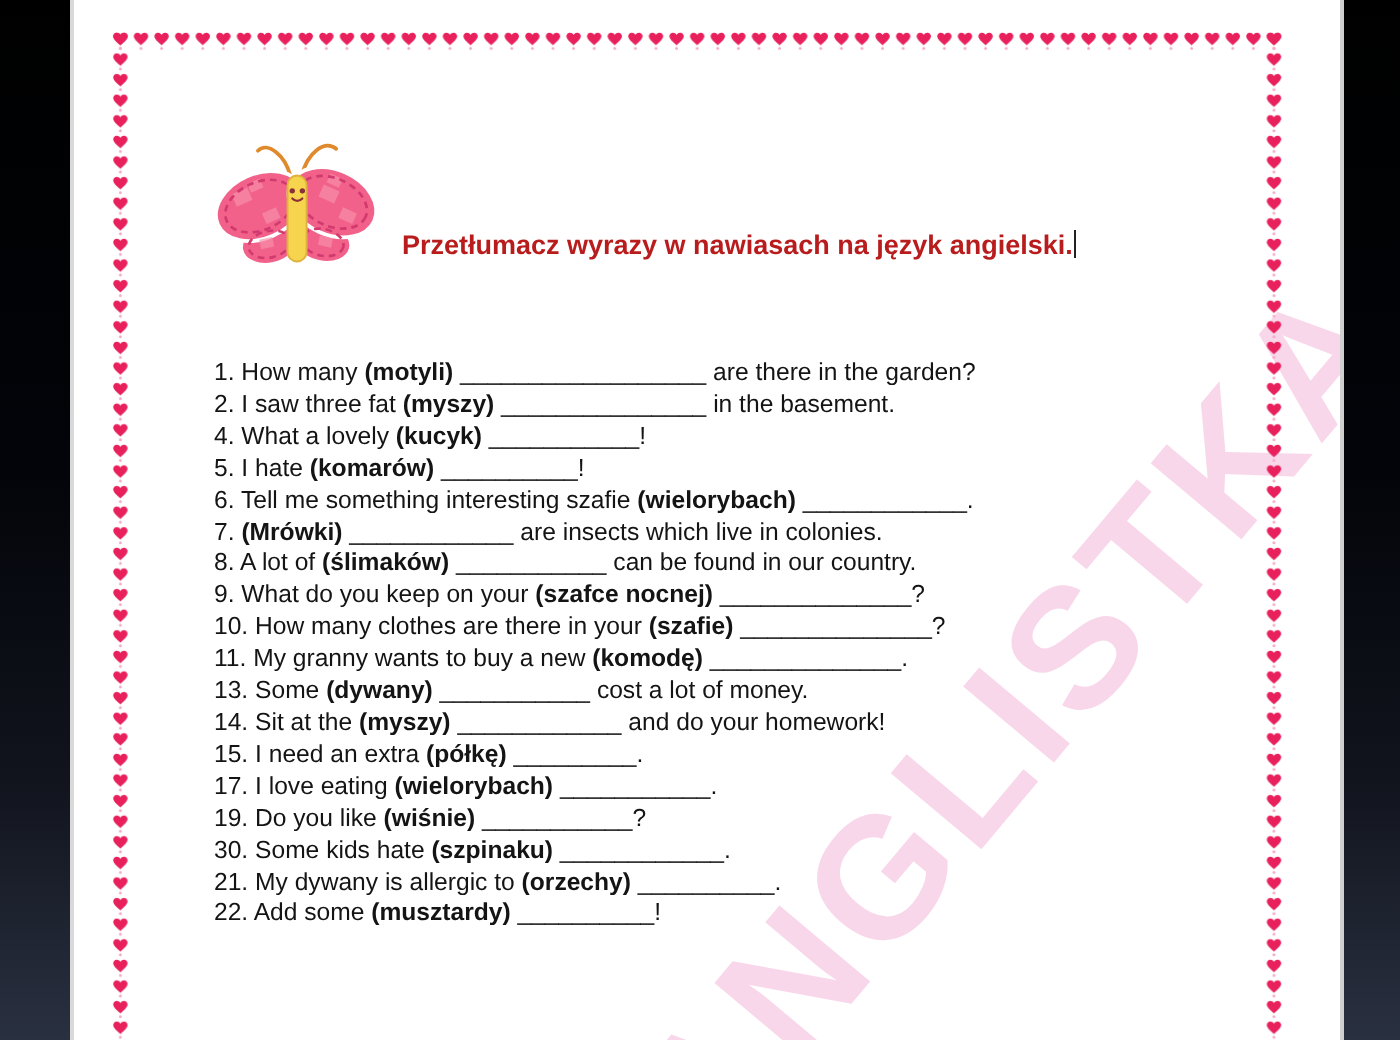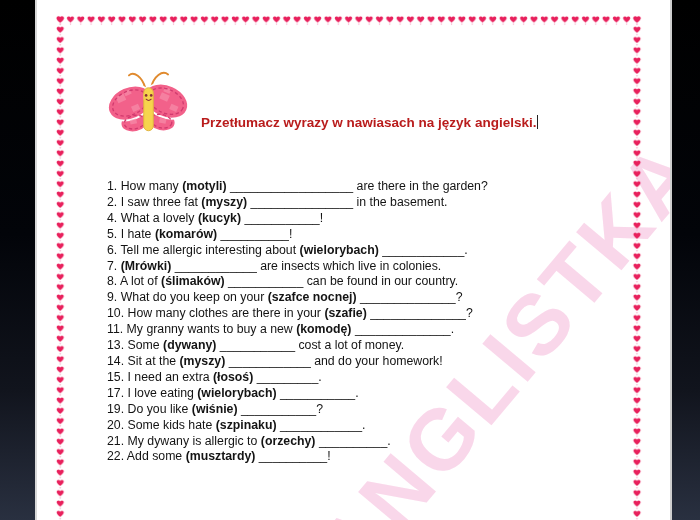--- a/index.html
+++ b/index.html
@@ -108,46 +108,46 @@
     <div class="exercise-list">
       <div class="exercise-item"><span>1.</span><span> How many </span><b>(motyli)</b><span> __________________</span><span> are there in the garden?</span></div>
 
       <div class="exercise-item"><span>2.</span><span> I saw three fat </span><b>(myszy)</b><span> _______________</span><span> in the basement.</span></div>
 
 
       <div class="exercise-item"><span>4.</span><span> What a lovely </span><b>(kucyk)</b><span> ___________</span><span>!</span></div>
 
       <div class="exercise-item"><span>5.</span><span> I hate </span><b>(komarów)</b><span> __________</span><span>!</span></div>
 
-      <div class="exercise-item"><span>6.</span><span> Tell me allergic interesting about </span><b>(wielorybach)</b><span> ____________</span><span>.</span></div>
+      <div class="exercise-item"><span>6.</span><span> Tell me something interesting szafie </span><b>(wielorybach)</b><span> ____________</span><span>.</span></div>
 
       <div class="exercise-item"><span>7.</span><span> </span><b>(Mrówki)</b><span> ____________</span><span> are insects which live in colonies.</span></div>
 
       <div class="exercise-item"><span>8.</span><span> A lot of </span><b>(ślimaków)</b><span> ___________</span><span> can be found in our country.</span></div>
 
       <div class="exercise-item"><span>9.</span><span> What do you keep on your </span><b>(szafce nocnej)</b><span> ______________</span><span>?</span></div>
 
       <div class="exercise-item"><span>10.</span><span> How many clothes are there in your </span><b>(szafie)</b><span> ______________</span><span>?</span></div>
 
       <div class="exercise-item"><span>11.</span><span> My granny wants to buy a new </span><b>(komodę)</b><span> ______________</span><span>.</span></div>
 
 
       <div class="exercise-item"><span>13.</span><span> Some </span><b>(dywany)</b><span> ___________</span><span> cost a lot of money.</span></div>
 
       <div class="exercise-item"><span>14.</span><span> Sit at the </span><b>(myszy)</b><span> ____________</span><span> and do your homework!</span></div>
 
-      <div class="exercise-item"><span>15.</span><span> I need an extra </span><b>(łosoś)</b><span> _________</span><span>.</span></div>
+      <div class="exercise-item"><span>15.</span><span> I need an extra </span><b>(półkę)</b><span> _________</span><span>.</span></div>
 
 
       <div class="exercise-item"><span>17.</span><span> I love eating </span><b>(wielorybach)</b><span> ___________</span><span>.</span></div>
 
 
       <div class="exercise-item"><span>19.</span><span> Do you like </span><b>(wiśnie)</b><span> ___________</span><span>?</span></div>
 
-      <div class="exercise-item"><span>20.</span><span> Some kids hate </span><b>(szpinaku)</b><span> ____________</span><span>.</span></div>
+      <div class="exercise-item"><span>30.</span><span> Some kids hate </span><b>(szpinaku)</b><span> ____________</span><span>.</span></div>
 
       <div class="exercise-item"><span>21.</span><span> My dywany is allergic to </span><b>(orzechy)</b><span> __________</span><span>.</span></div>
 
       <div class="exercise-item"><span>22.</span><span> Add some </span><b>(musztardy)</b><span> __________</span><span>!</span></div>
     </div>
 
   </div>
 </div>
 
 </body></html>

